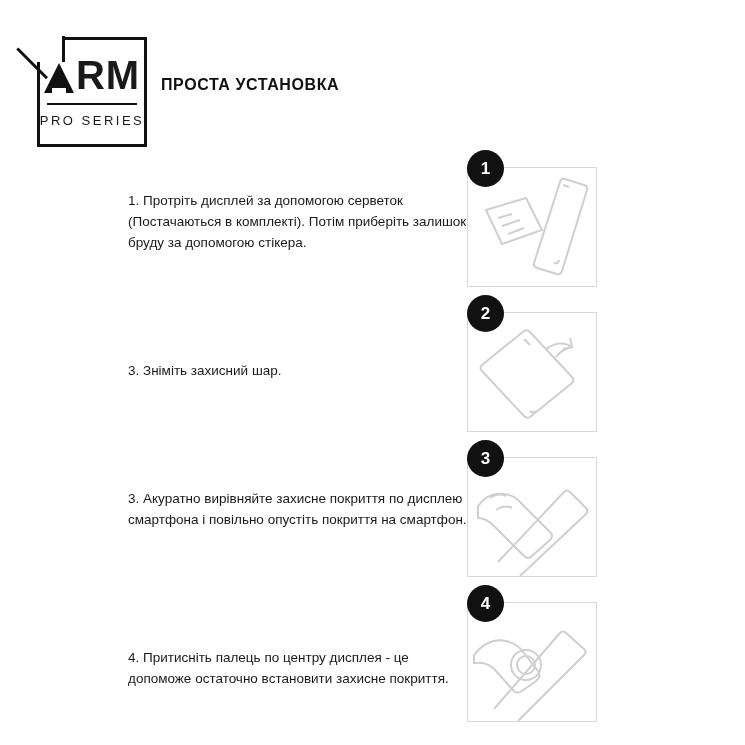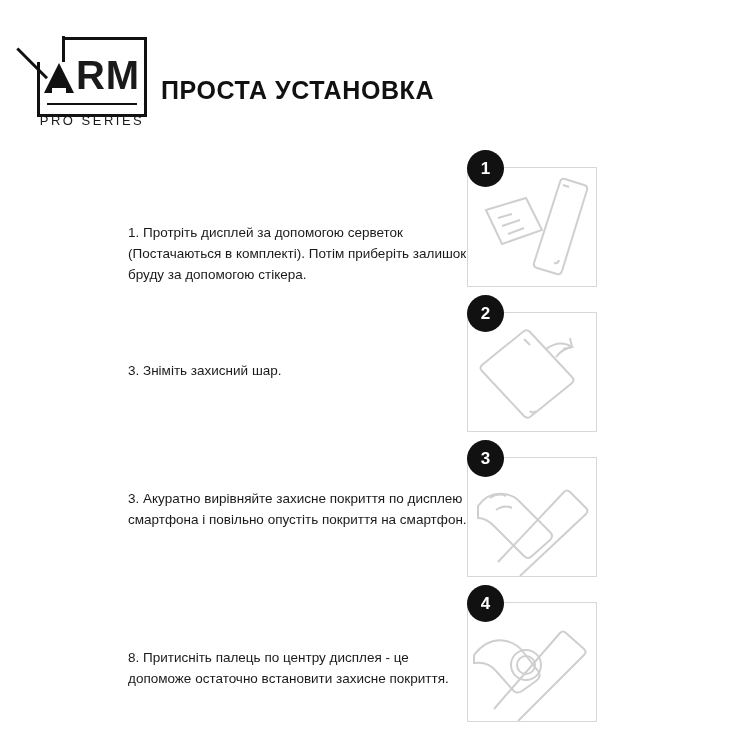--- a/index.html
+++ b/index.html
@@ -20,21 +20,21 @@
     height: 745px;
     box-sizing: border-box;
   }
 
   
   .logo {
     position: absolute;
     left: 37px;
     top: 37px;
     width: 110px;
-    height: 80px;
+    height: 110px;
     border-radius: 23px;
   }
   .logo-frame {
     position: absolute;
     inset: 0;
     border: 3px solid #111111;
   }
   .logo-frame::before {
     
     content: "";
@@ -124,21 +124,21 @@
     font-size: 13px;
     font-weight: 400;
     letter-spacing: 2.5px;
   }
 
   
   .title {
     position: absolute;
     left: 161px;
     top: 76px;
-    font-size: 25px;
+    font-size: 16px;
     font-weight: 700;
     letter-spacing: 0.6px;
     color: #111111;
   }
 
   
   .steps {
     position: absolute;
     left: 0;
     top: 150px;
@@ -184,21 +184,21 @@
   .card-art {
     position: absolute;
     inset: 0;
     overflow: hidden;
   }
 
   
   #step-1 { top: 0; }
   #step-1 .step-card { top: 17px; }
   #step-1 .badge { top: 0px; }
-  #step-1 .step-text { top: 40px; margin-top: 32px; }
+  #step-1 .step-text { top: 40px; }
 
   #step-2 { top: 145px; }
   #step-2 .step-card { top: 17px; }
   #step-2 .badge { top: 0px; }
   #step-2 .step-text { top: 65px; }
 
   #step-3 { top: 290px; }
   #step-3 .step-card { top: 17px; }
   #step-3 .badge { top: 0px; }
   #step-3 .step-text { top: 48px; }
@@ -283,21 +283,21 @@
               <path d="M10 48 q10 -14 26 -12 q10 1 16 8 l30 30 q4 4 0 8 l-18 16 q-4 4 -8 0 L26 68 q-8 -8 -16 -8 Z"></path>
               <path d="M22 40 q8 -6 16 -2 M28 52 q8 -6 16 -2"></path>
             </g>
           </svg>
         </div>
       </div>
       <div class="badge">3</div>
     </div>
 
     <div class="step" id="step-4">
-      <div class="step-text">8. Притисніть палець по центру дисплея - це допоможе остаточно встановити захисне покриття.</div>
+      <div class="step-text">4. Притисніть палець по центру дисплея - це допоможе остаточно встановити захисне покриття.</div>
       <div class="step-card">
         <div class="card-art">
           <svg width="128" height="118" viewBox="0 0 128 118">
             <g fill="none" stroke="#cfcfcf" stroke-width="2">
 
               <path d="M26 106 L92 30 Q95 27 98 30 L116 46 Q119 49 116 52 L50 118"></path>
 
               <path d="M6 52 q14 -18 32 -14 q12 3 18 12 l14 18 q4 6 -2 10 l-14 10 q-6 4 -10 -2 L28 68 q-8 -10 -22 -8 Z"></path>
 
               <circle cx="58" cy="62" r="9"></circle>

